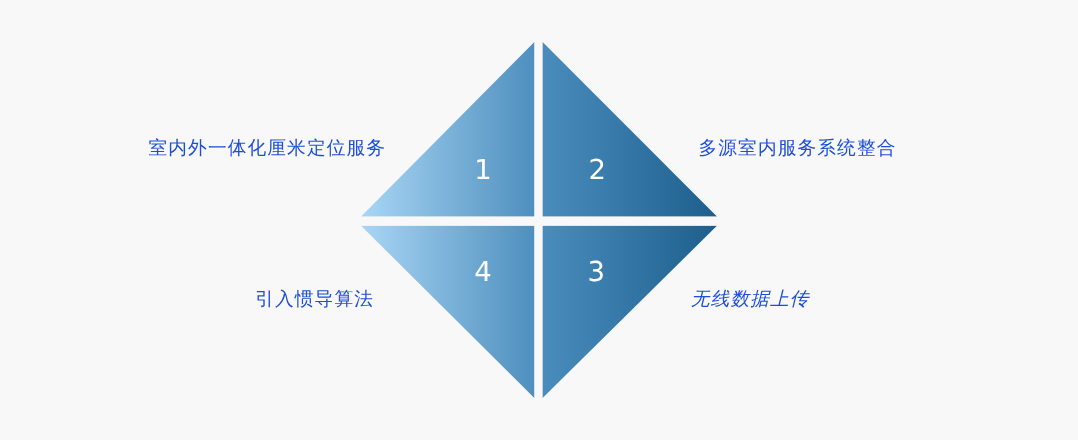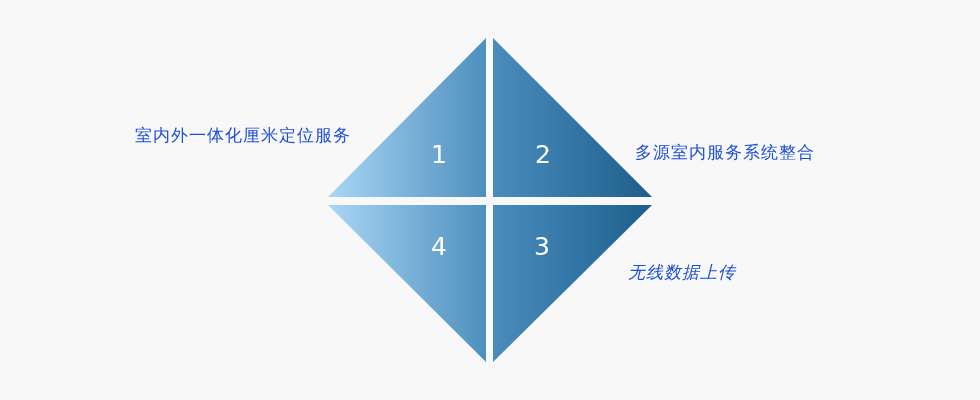--- a/index.html
+++ b/index.html
@@ -44,21 +44,21 @@
   .num-4 { left: 424px; top: 234px; }
   .num-3 { left: 527px; top: 234px; }
 
   
   .label {
     position: absolute; color: #1d4ed8;
     font-size: 17px; line-height: 18px; letter-spacing: 1px;
     white-space: nowrap;
   }
   .label-tl { left: 135px; top: 126px; }
-  .label-tr { left: 635px; top: 143px; }
+  .label-tr { left: 635px; top: 126px; }
   .label-bl { left: 232px; top: 263px; }
   .label-br { left: 628px; top: 263px; font-style: italic; }
 </style>
 </head>
 <body>
 
 <div class="stage">
 
   <div class="tri tri-1"></div>
   <div class="tri tri-2"></div>
@@ -66,14 +66,15 @@
   <div class="tri tri-4"></div>
 
   <span class="num num-1">1</span>
   <span class="num num-2">2</span>
   <span class="num num-3">3</span>
   <span class="num num-4">4</span>
 
   <div class="label label-tl">室内外一体化厘米定位服务</div>
   <div class="label label-tr">多源室内服务系统整合</div>
   <div class="label label-br">无线数据上传</div>
+  <div class="label label-bl">引入惯导算法</div>
 
 </div>
 
 </body></html>

